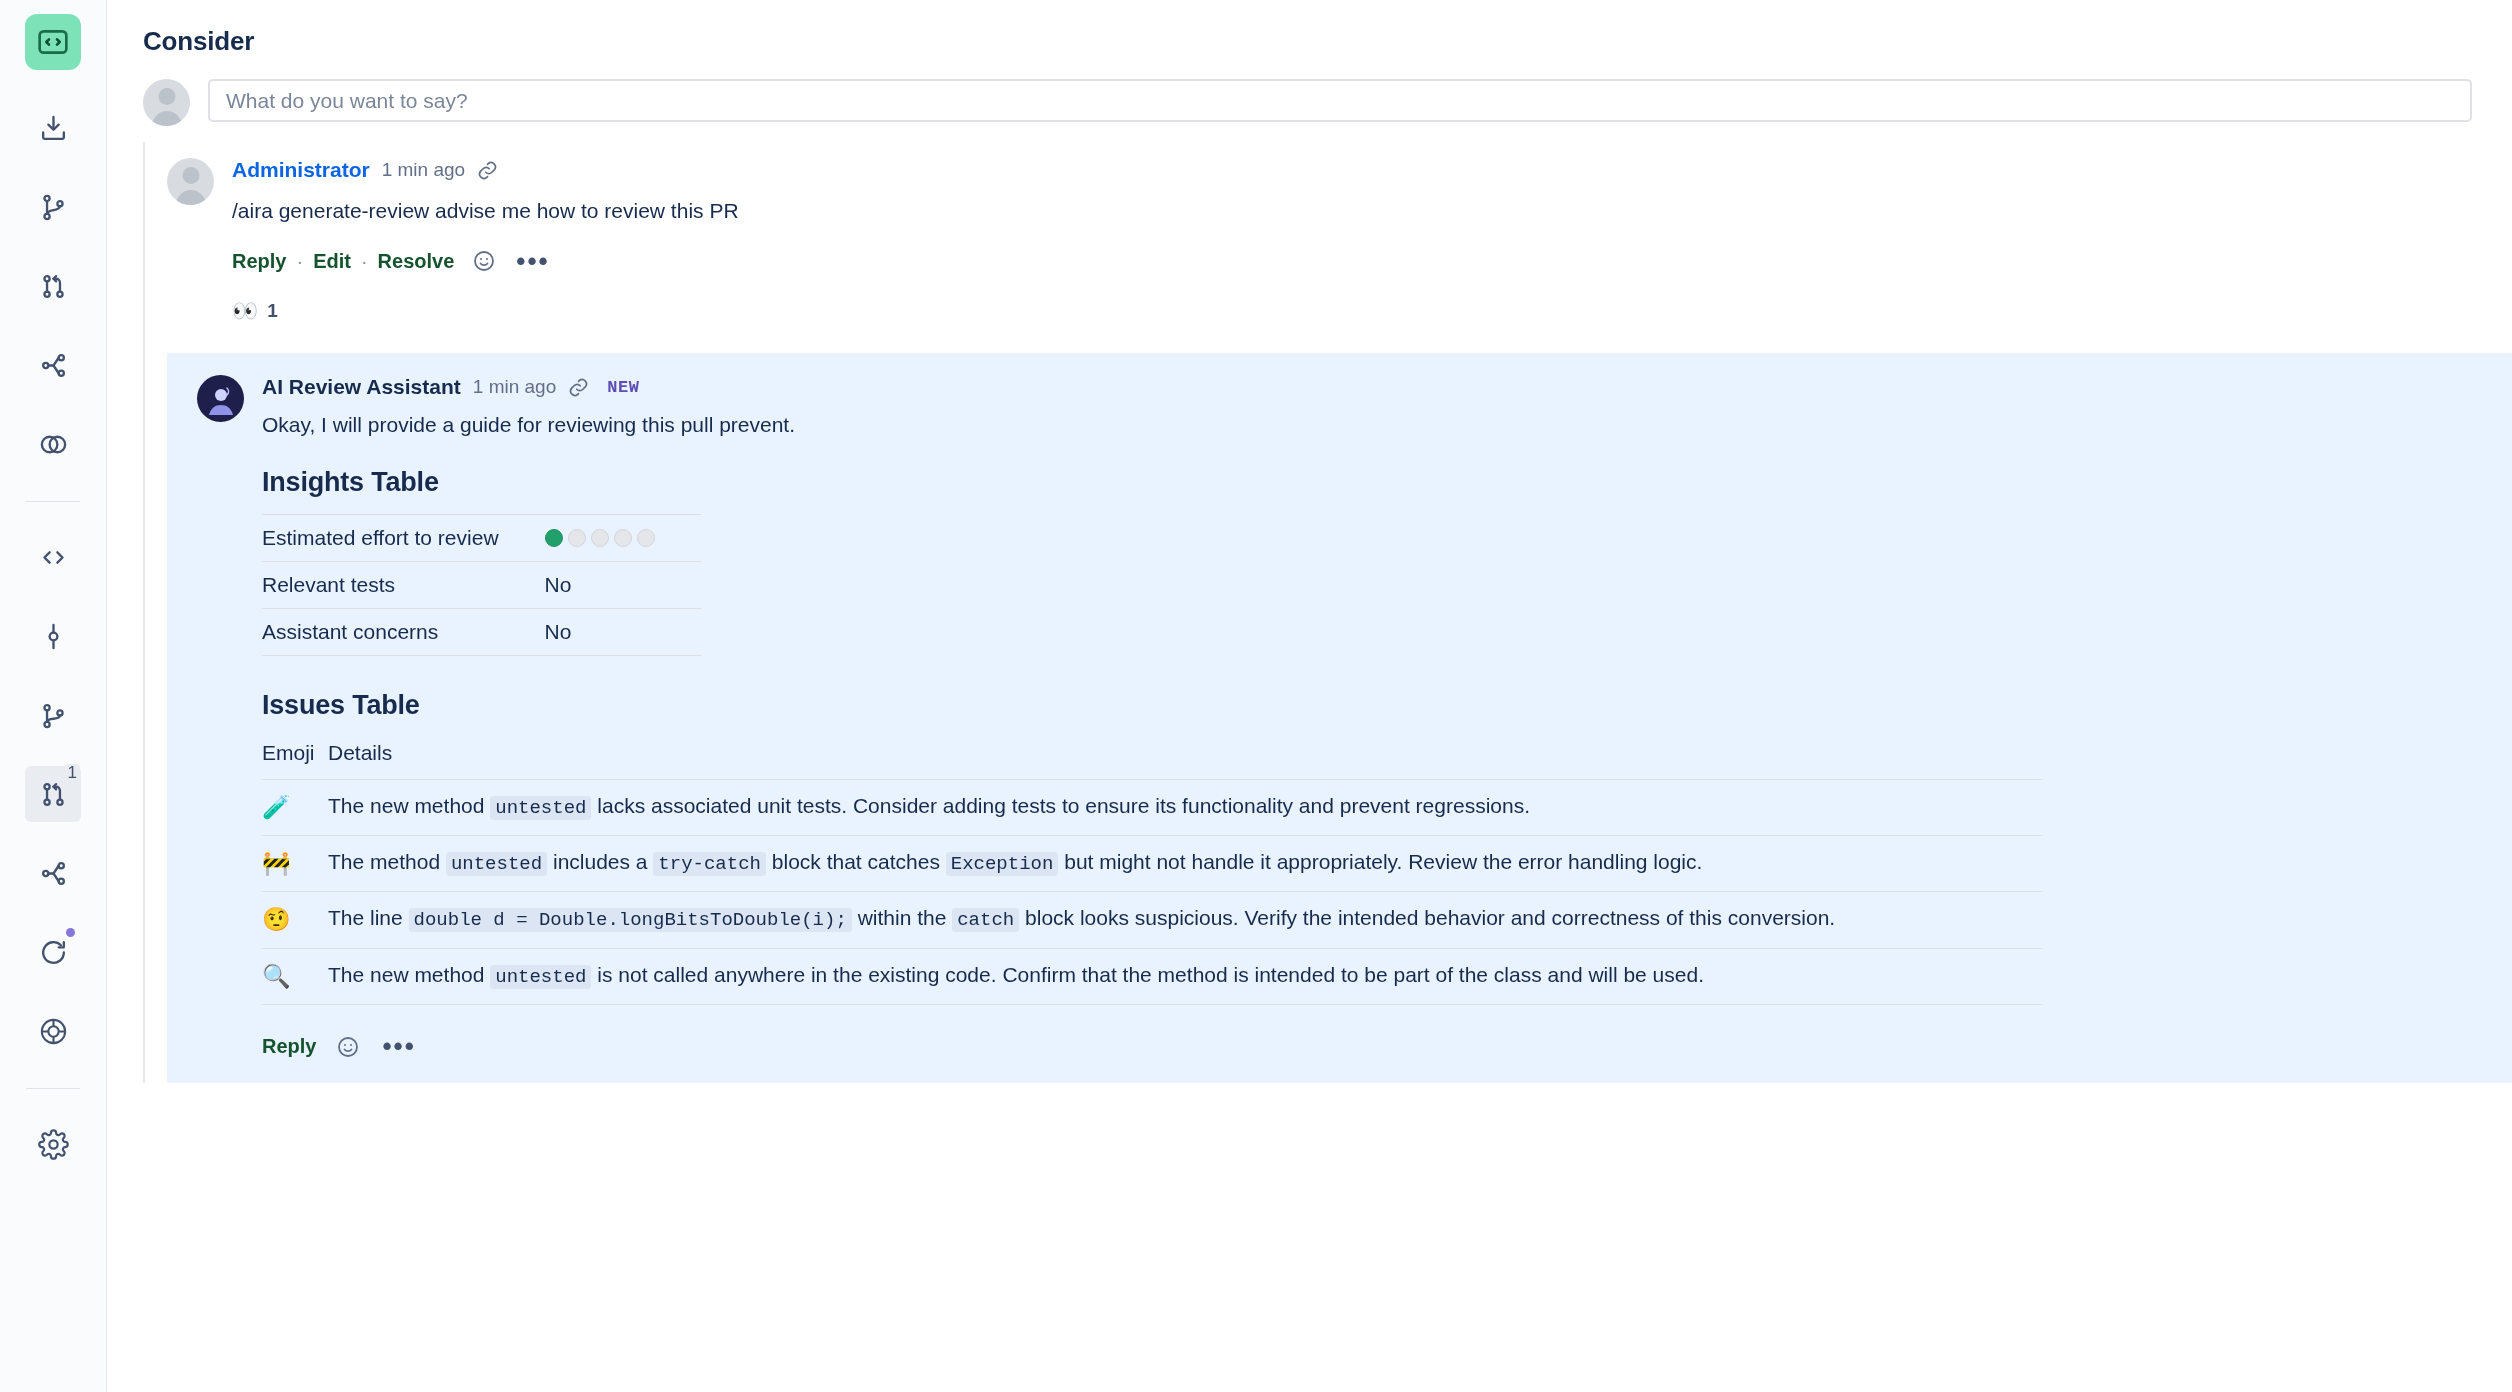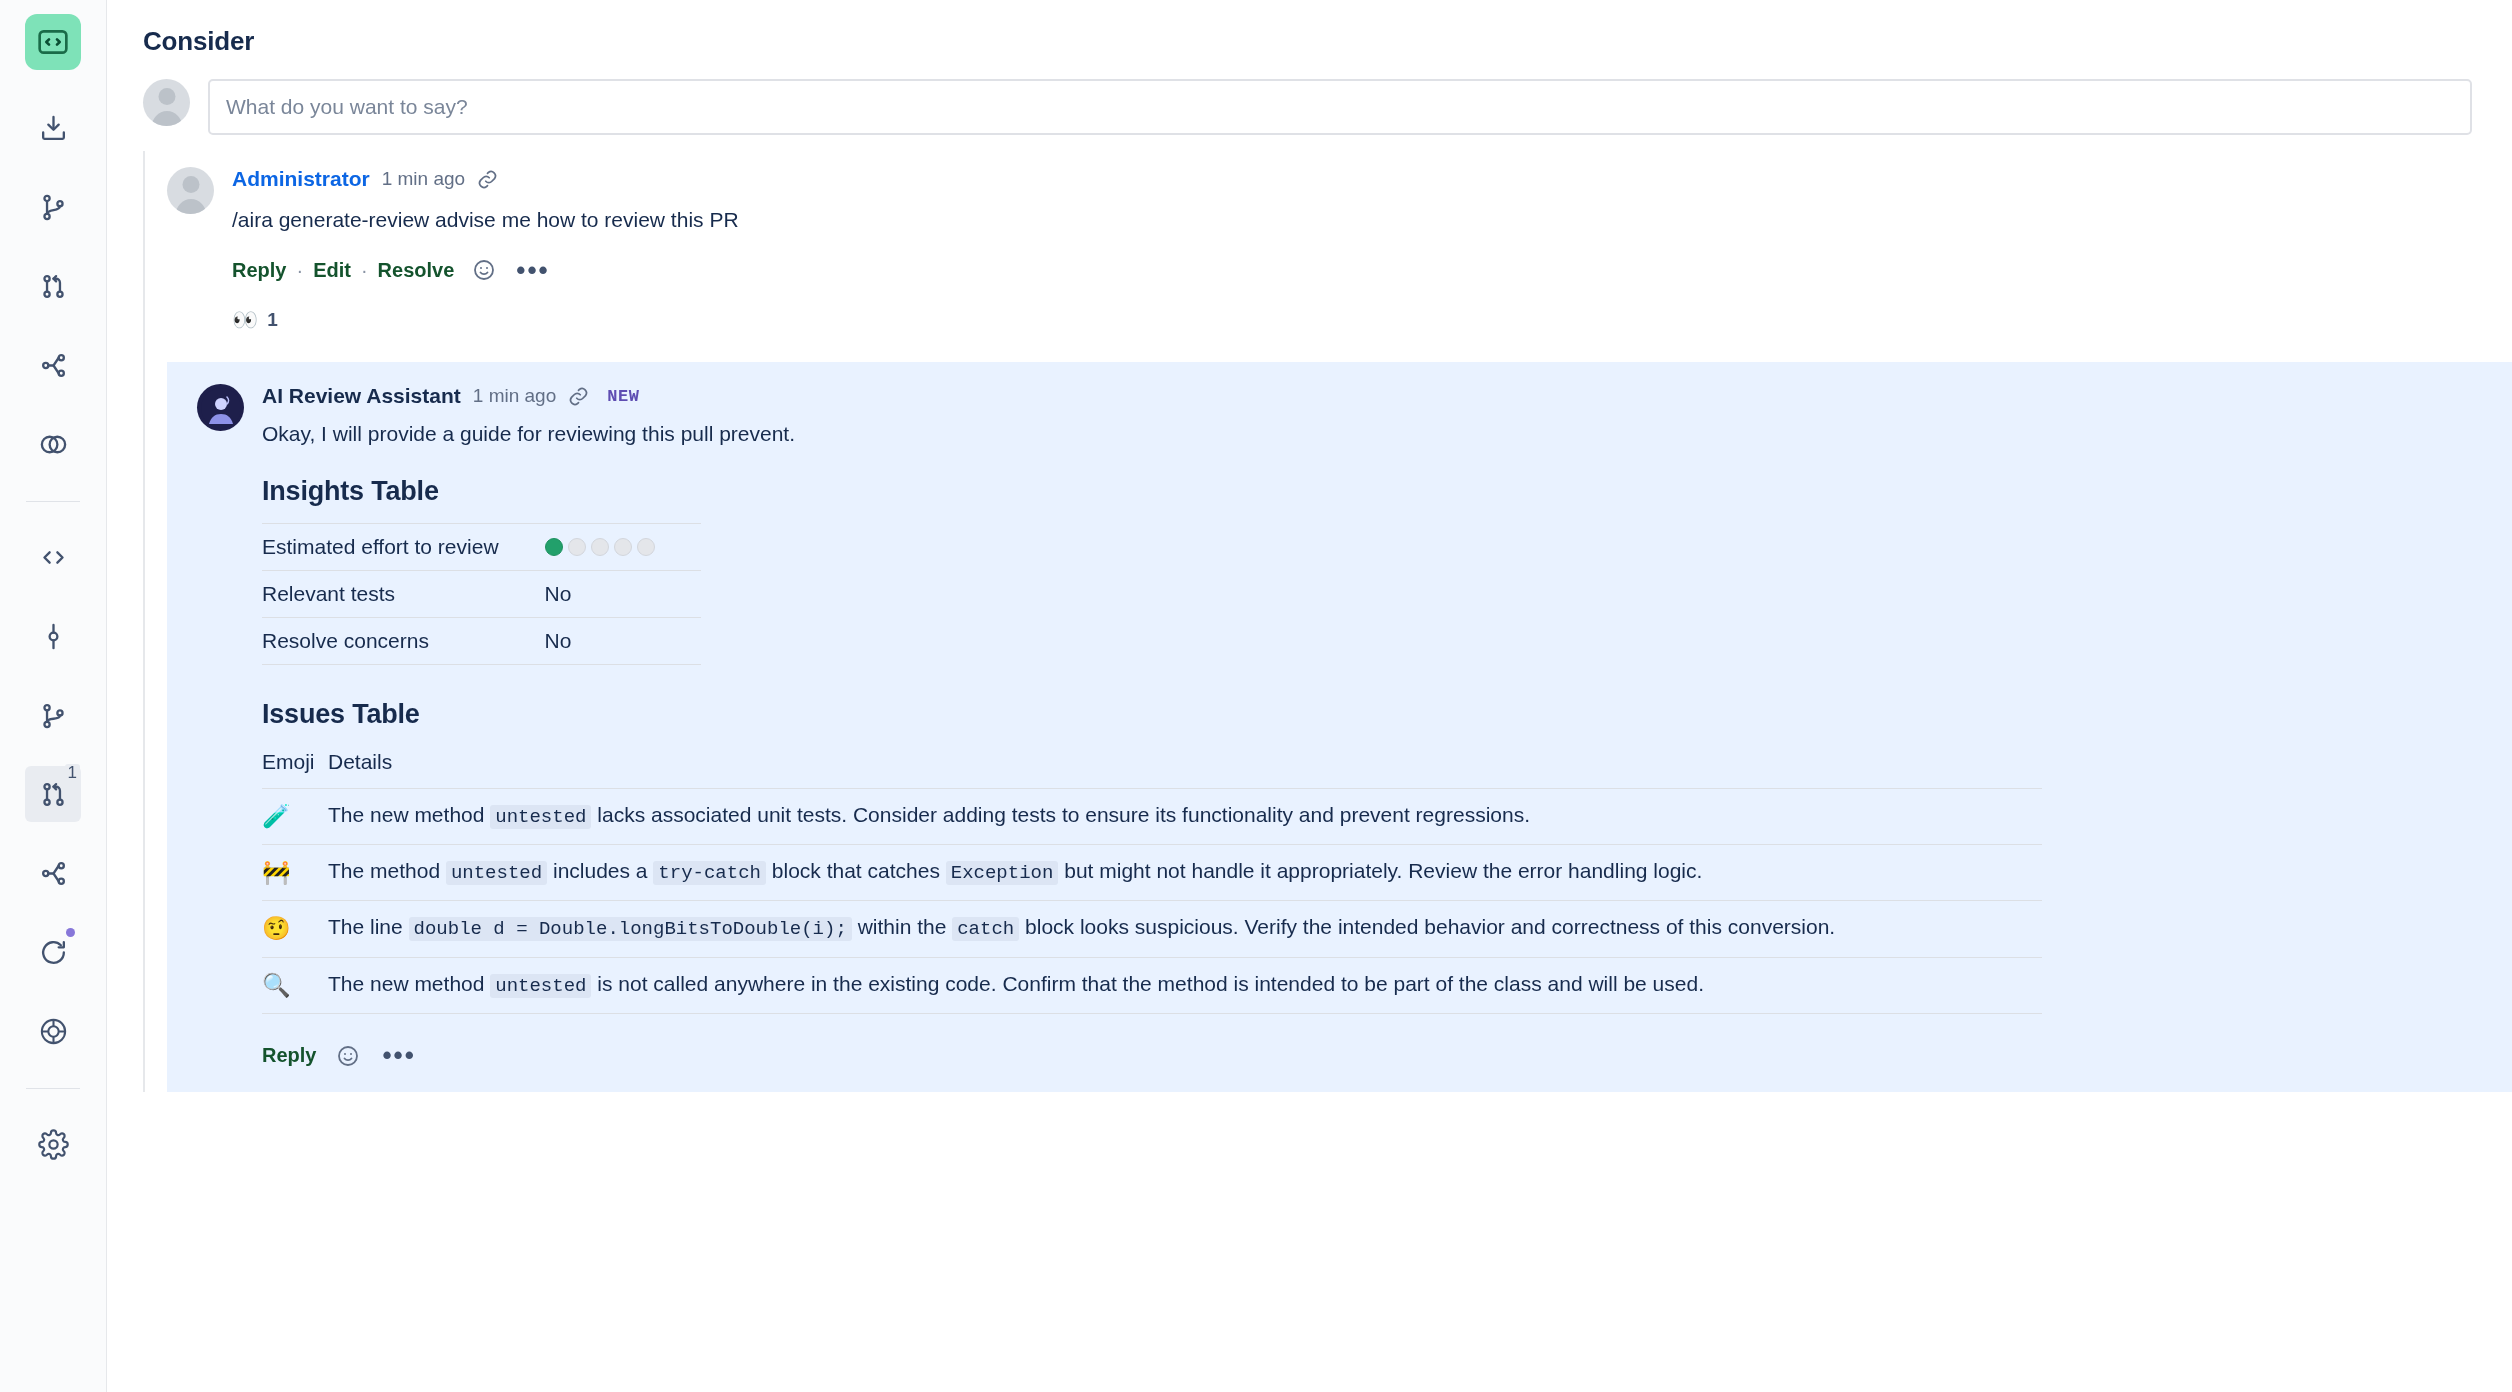--- a/index.html
+++ b/index.html
@@ -109,21 +109,21 @@
     content: "";
     position: absolute;
     bottom: -9px; left: 50%;
     transform: translateX(-50%);
     width: 31px; height: 24px;
     border-radius: 50% 50% 0 0 / 70% 70% 0 0;
     background: #bcc2c9;
   }
   .comment-input {
     flex: 1;
-    height: 56px;
+    height: 43px;
     border: 2px solid #dfe1e6;
     border-radius: 5px;
     background: #fff;
     font-size: 21px;
     color: #7a8699;
     padding: 0 16px;
     font-family: "Liberation Sans", sans-serif;
     outline: none;
   }
   .comment-input::placeholder { color: #7a8699; }
@@ -504,21 +504,21 @@
                   <span class="edot"></span>
                   <span class="edot"></span>
                 </span>
               </td>
             </tr>
             <tr>
               <td class="label">Relevant tests</td>
               <td class="value">No</td>
             </tr>
             <tr>
-              <td class="label">Resolve concerns</td>
+              <td class="label">Assistant concerns</td>
               <td class="value">No</td>
             </tr>
           </tbody>
             </table>
 
           <h2 class="section-h">Issues Table</h2>
           <table class="issues">
             <thead>
               <tr>
                 <th class="c-emoji">Emoji</th>

